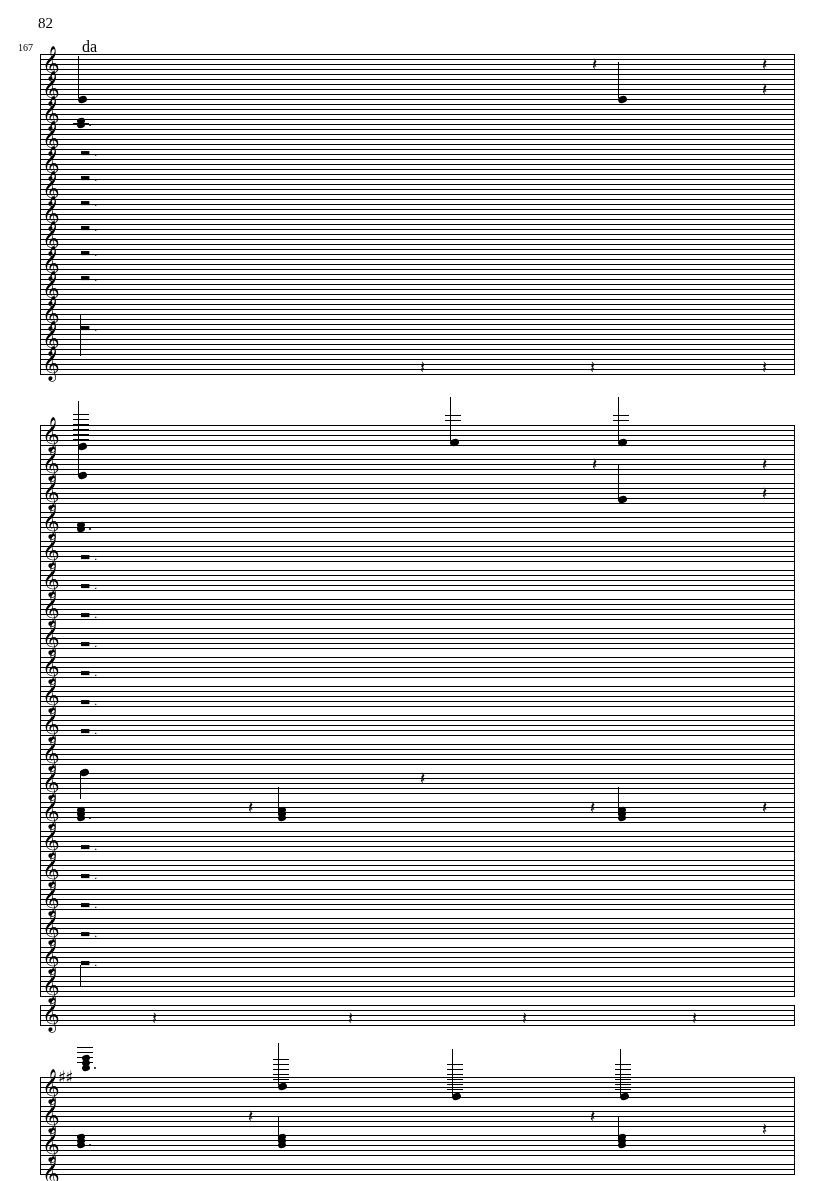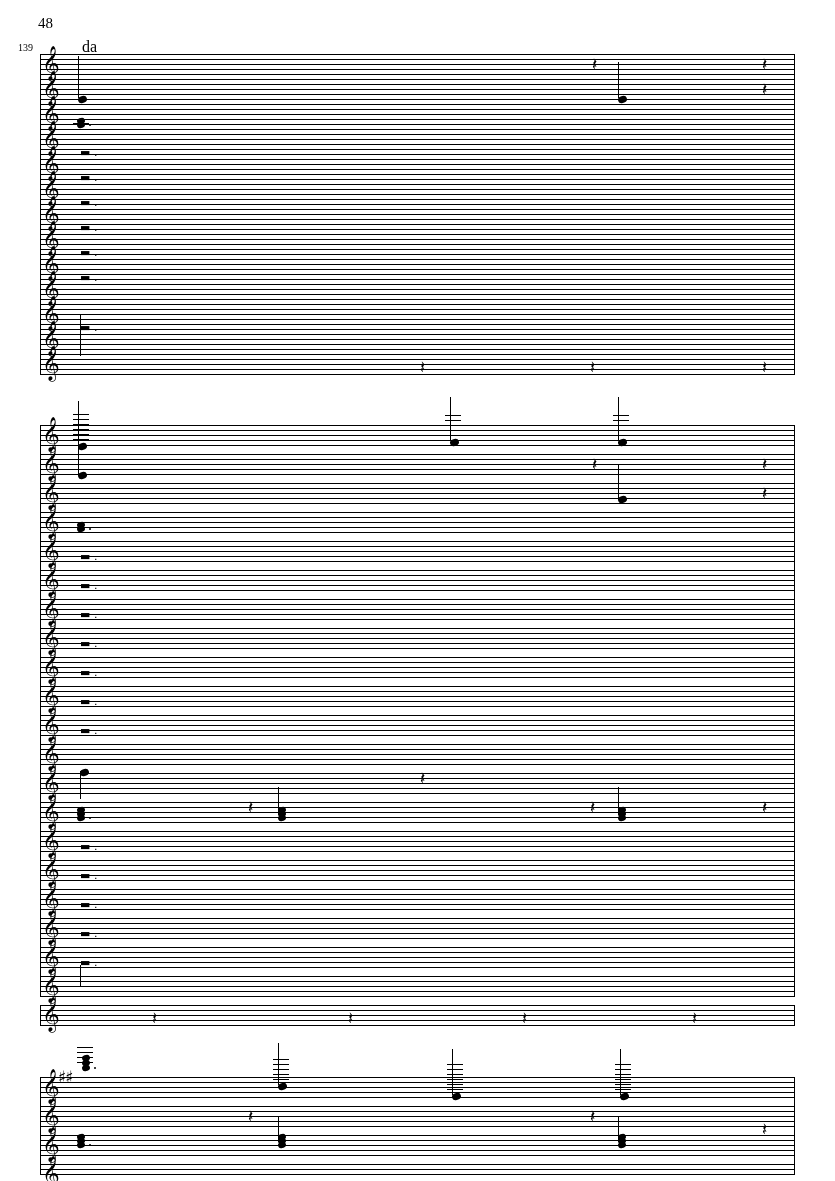--- a/index.html
+++ b/index.html
@@ -29,22 +29,22 @@
   .stem{position:absolute;width:1px;background:#000;}
   .dot{position:absolute;width:2px;height:2px;border-radius:50%;background:#000;}
   .ledger{position:absolute;height:1px;background:#000;}
   .rest{position:absolute;font-size:17px;line-height:1;font-family:"DejaVu Sans",sans-serif;}
 </style>
 </head>
 <body>
 
 <div class="page">
 
-  <div class="page-number" style="left:38px;top:15px;">48</div>
-  <div class="measure-number" style="left:18px;top:42px;">139</div>
+  <div class="page-number" style="left:38px;top:15px;">82</div>
+  <div class="measure-number" style="left:18px;top:42px;">167</div>
   <div class="lyric" style="left:82px;top:38px;">da</div>
 
   <div class="system" style="left:40px;top:54px;width:755px;height:330px;">
     <div style="position:absolute;left:0;top:0;width:755px;height:330px;">
 
       <div style="position:absolute;left:0;top:0;width:755px;height:330px;">
         <div class="sline" style="top:0px;width:755px;"></div>
           <div class="sline" style="top:5px;width:755px;"></div>
           <div class="sline" style="top:10px;width:755px;"></div>
           <div class="sline" style="top:15px;width:755px;"></div>

